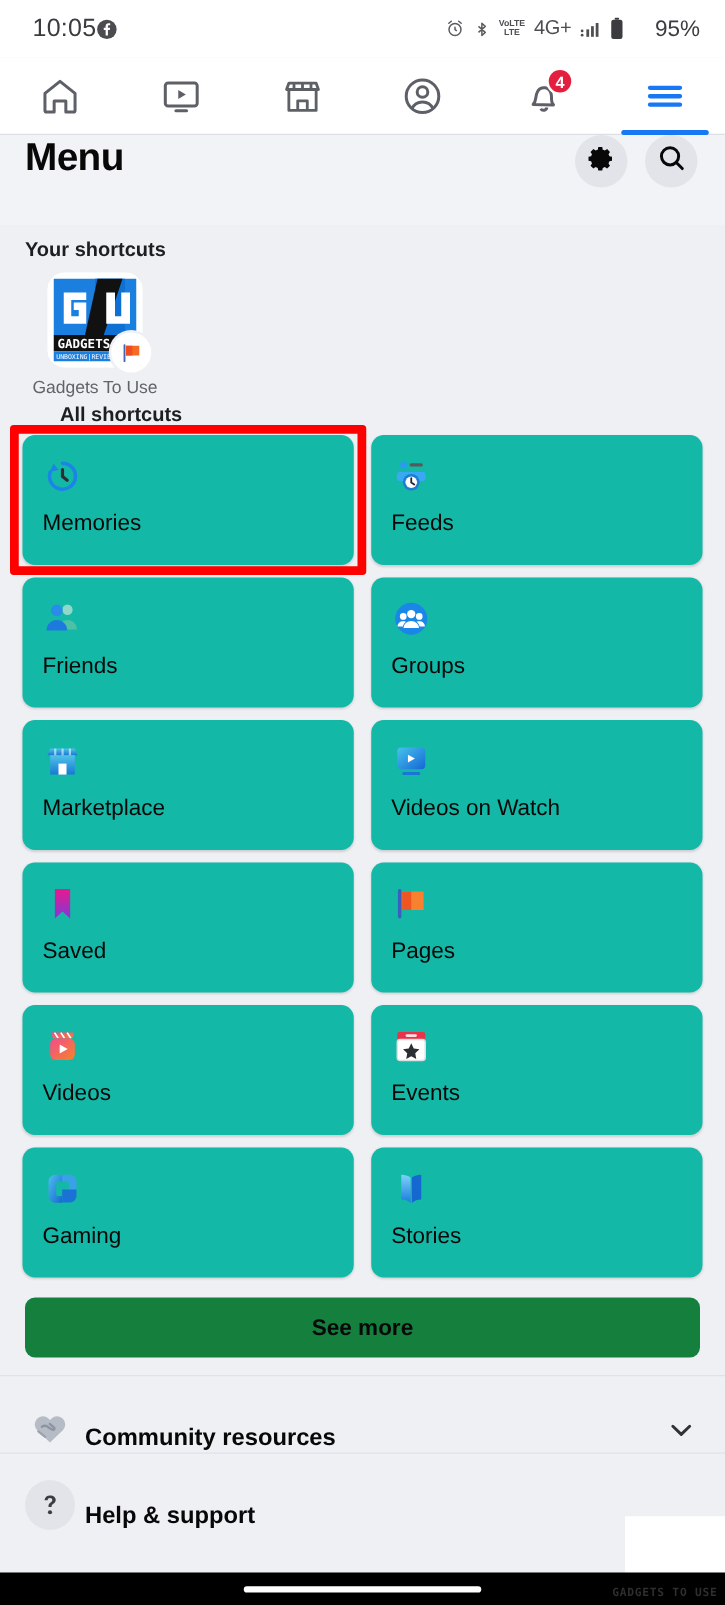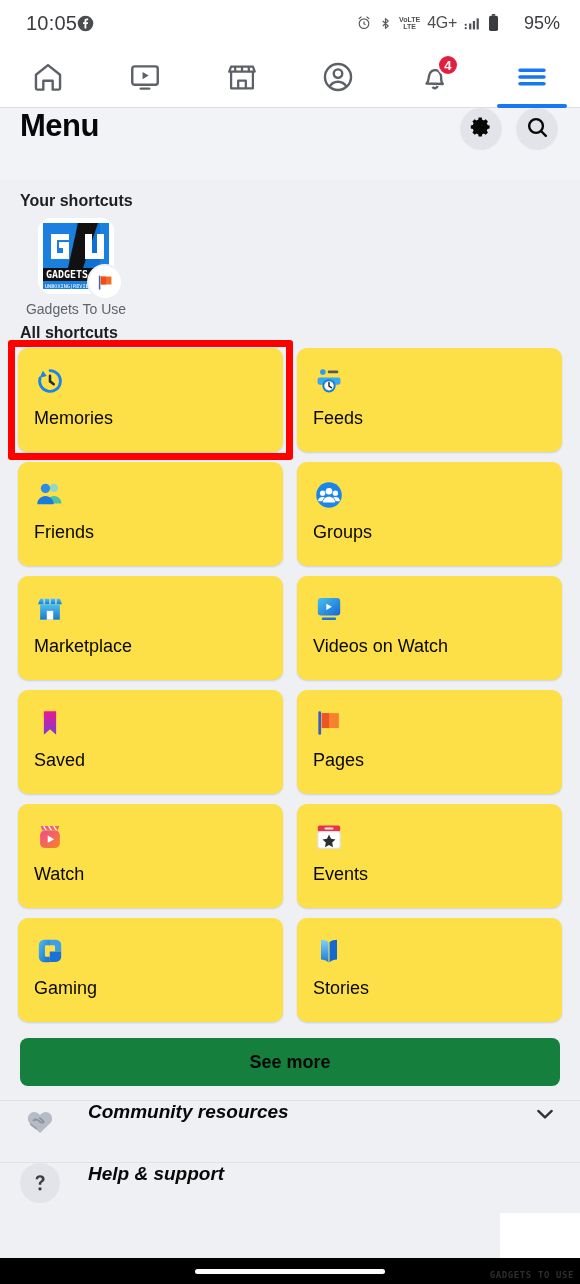--- a/index.html
+++ b/index.html
@@ -88,21 +88,21 @@
     width: 42px; height: 42px; border-radius: 50%;
     background: #e2e4ea;
     display: flex; align-items: center; justify-content: center;
     color: #080809;
   }
 
   .section-label {
     font-size: 16px; font-weight: bold; color: #1c1e21;
     padding: 12px 20px 8px 20px;
   }
-  .section-label.tight { padding-top: 6px; padding-bottom: 6px; }
+  .section-label.tight { padding-top: 6px; padding-bottom: 6px; margin-left: 28px; }
 
   
   .shortcuts-row { display: flex; gap: 30px; padding: 0 20px; }
   .shortcut { width: 112px; }
   .shortcut-thumb {
     width: 76px; height: 76px;
     border-radius: 14px;
     position: relative;
     overflow: visible;
     margin: 0 auto;
@@ -129,21 +129,21 @@
   }
 
   
   .grid {
     display: grid;
     grid-template-columns: 1fr 1fr;
     gap: 10px 14px;
     padding: 0 18px;
   }
   .tile {
-    background: #fde047;
+    background: #14b8a6;
     border-radius: 10px;
     height: 104px;
     padding: 16px 16px 0 16px;
     box-shadow: 0 1px 2px rgba(0,0,0,.14);
     position: relative;
   }
   .tile-icon { height: 34px; display: flex; align-items: center; }
   .tile-label {
     margin-top: 10px;
     font-size: 18px; color: #080809;
@@ -165,25 +165,24 @@
     background: #15803d;
     border-radius: 8px;
     height: 48px;
     display: flex; align-items: center; justify-content: center;
     font-size: 18px; font-weight: bold; color: #080809;
   }
 
   
   .list-row {
     height: 62px;
-    display: flex; align-items: flex-start;
+    display: flex; align-items: flex-end;
     padding: 0 22px 0 20px;
     border-top: 1px solid #e0e2e8;
-    gap: 28px;
-    font-style: italic;
+    gap: 8px;
   }
   .row-icon {
     width: 40px; height: 40px; border-radius: 50%;
     background: #e2e4ea;
     display: flex; align-items: center; justify-content: center;
     color: #606468;
   }
   .row-icon.plain { background: transparent; }
   .row-label { flex: 1; font-size: 19px; font-weight: bold; color: #080809; }
   .chev { color: #303236; }
@@ -492,21 +491,21 @@
             <stop offset="0" stop-color="#f24b8e"></stop>
                 <stop offset="1" stop-color="#f58329"></stop>
           </linearGradient>
             </defs>
           <path d="M5 3.8h14l-1.2 3.4H6.2z" fill="url(#rls)"></path>
           <path d="M7.2 3.8 9.4 7.2M11 3.8l2.2 3.4M14.8 3.8 17 7.2" stroke="#ffffff" stroke-width="1" fill="none"></path>
           <rect x="4.6" y="7.2" width="14.8" height="13" rx="3.4" fill="url(#rls)"></rect>
           <path d="M10.3 10.9v5.4l4.8-2.7z" fill="#ffffff"></path>
         </svg>
       </div>
-      <div class="tile-label">Watch</div>
+      <div class="tile-label">Videos</div>
     </div>
 
     <div class="tile">
       <div class="tile-icon">
         <svg width="32" height="32" viewBox="0 0 24 24">
           <rect x="3.6" y="3.4" width="16.8" height="4.6" rx="1.4" fill="#e8334a"></rect>
           <rect x="8.6" y="4.8" width="6.8" height="1.6" rx=".8" fill="#ffffff" opacity=".85"></rect>
           <rect x="3.6" y="8" width="16.8" height="12.6" rx="1.8" fill="#ffffff" stroke="#dcdfe4" stroke-width=".9"></rect>
           <path d="m12 10.2 1.5 3.1 3.4.5-2.5 2.4.6 3.4-3-1.6-3 1.6.6-3.4-2.5-2.4 3.4-.5z" fill="#2b2e33"></path>
         </svg>

